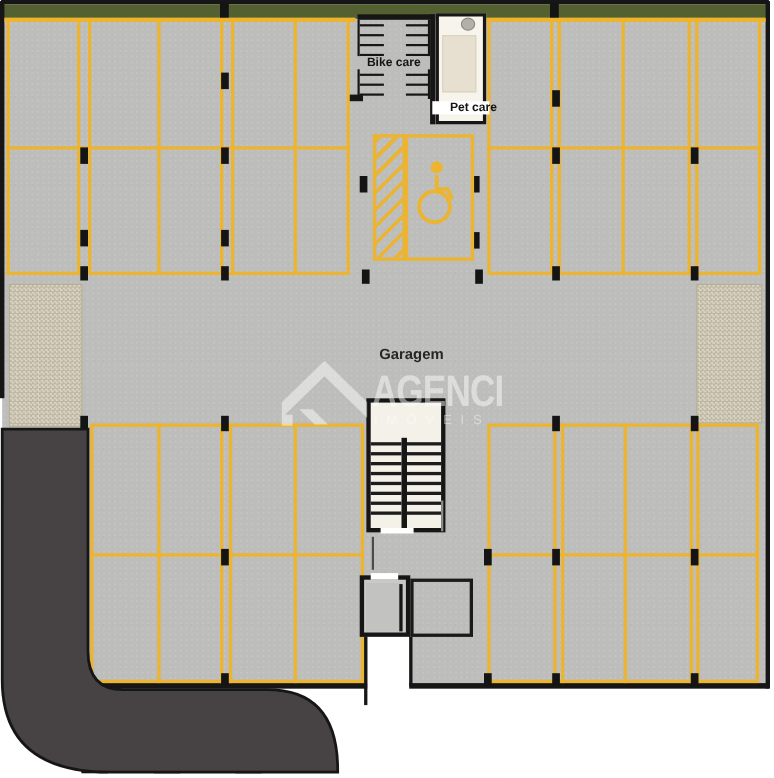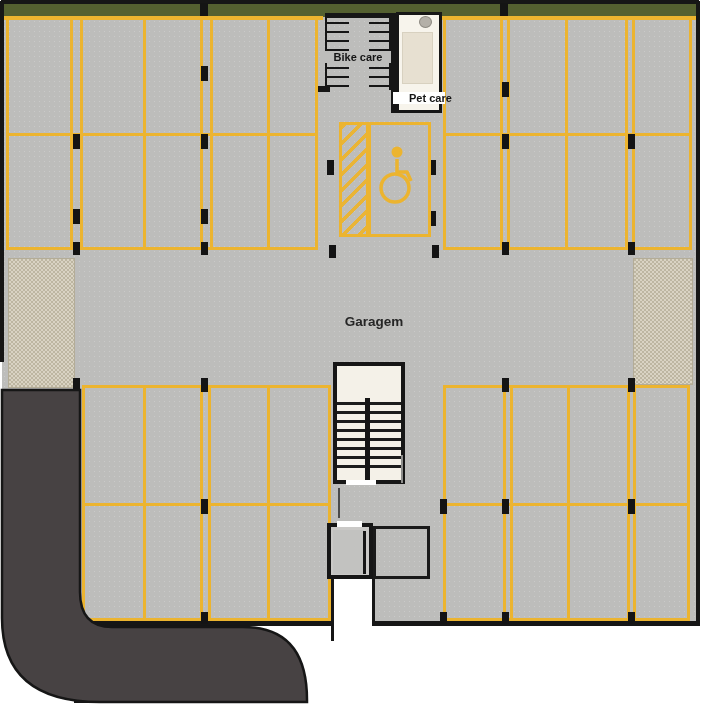--- a/index.html
+++ b/index.html
@@ -202,14 +202,23 @@
   <div class="abs" style="left:334px;top:579px;width:38px;height:65px;background:#ffffff;"></div>
   <div class="abs wall" style="left:331px;top:579px;width:3px;height:62px;"></div>
   <div class="abs wall" style="left:372px;top:579px;width:3px;height:45px;"></div>
 
   <svg class="abs" style="left:0px;top:380px;" width="320" height="327" viewBox="0 0 320 327">
     <path d="M 2,10 H 80 V 212 Q 80,247 112,247 H 243 Q 307,247 307,320 L 307,322 H 100 Q 2,322 2,238 Z" fill="#474243" stroke="#161616" stroke-width="2.5"></path>
   </svg>
 
   <div class="abs label" style="left:336px;top:314px;width:76px;font-size:13.5px;font-weight:bold;color:#262626;">Garagem</div>
 
+  <div class="abs wm" style="left:256px;top:326px;width:260px;height:70px;">
+    <svg width="78" height="60" viewBox="0 0 78 60" style="position:absolute;left:0;top:2px;">
+      <path d="M39,0 L78,38 L78,52 L39,14 L0,52 L0,38 Z" fill="#ffffff"></path>
+      <path d="M16,44 L28,44 L42,58 L30,58 Z" fill="#ffffff"></path>
+      <rect x="0" y="49" width="10" height="10" fill="#ffffff"></rect>
+    </svg>
+    <div class="abs wm-brand" style="left:82px;top:8px;">AGENCI</div>
+    <div class="abs wm-sub" style="left:84px;top:48px;">IMÓVEIS</div>
+  </div>
 
 </div>
 
 </body></html>

